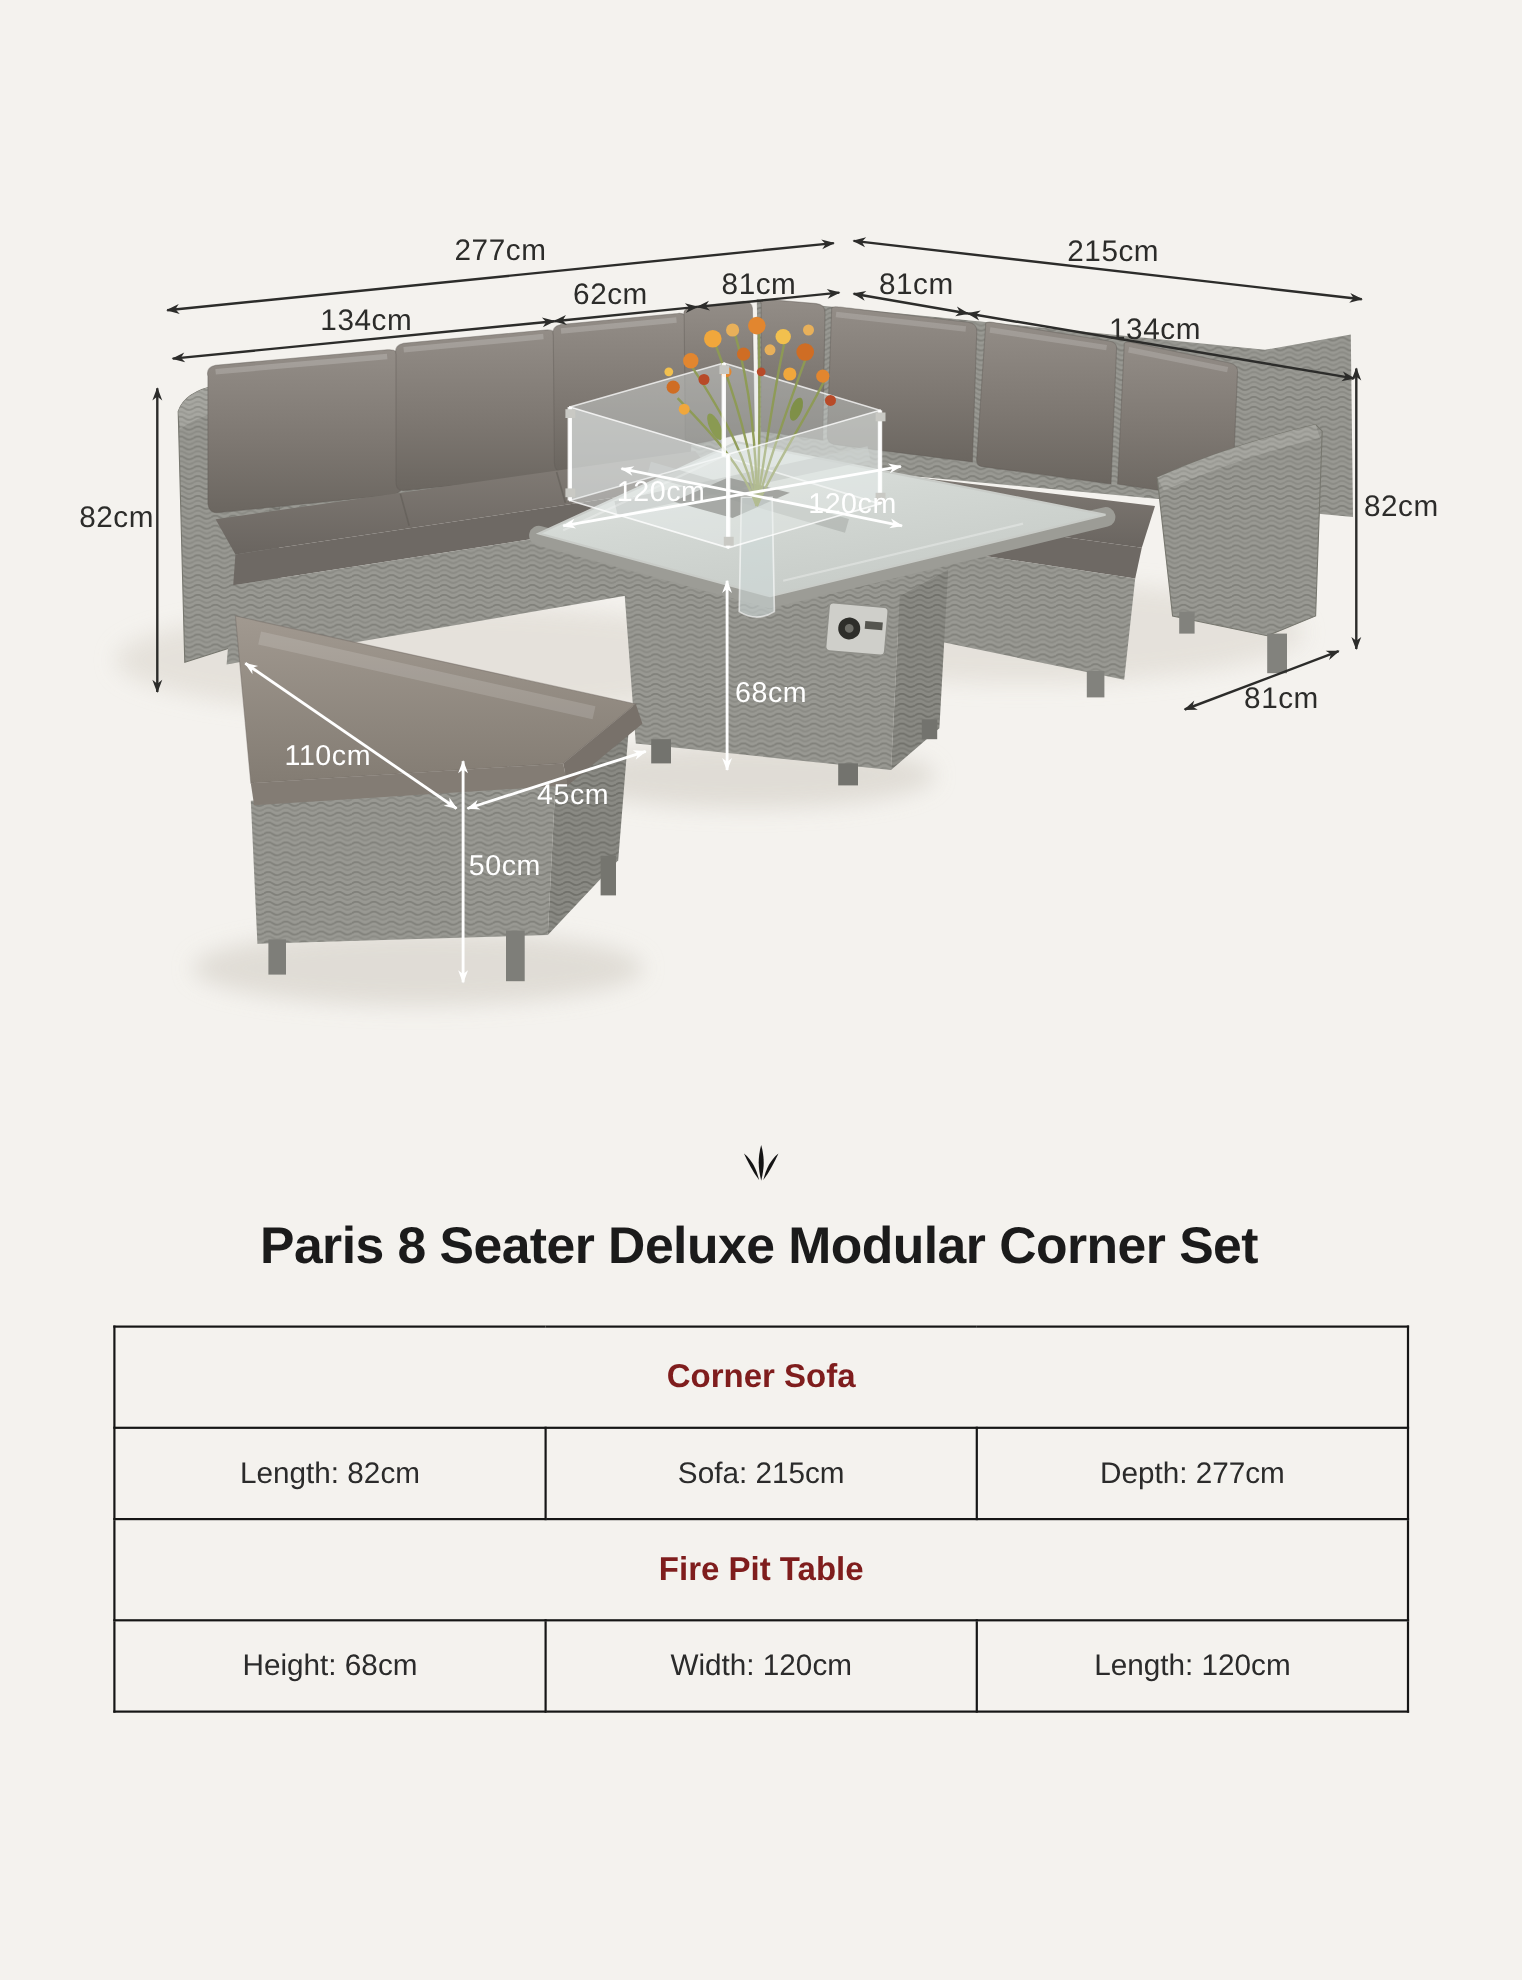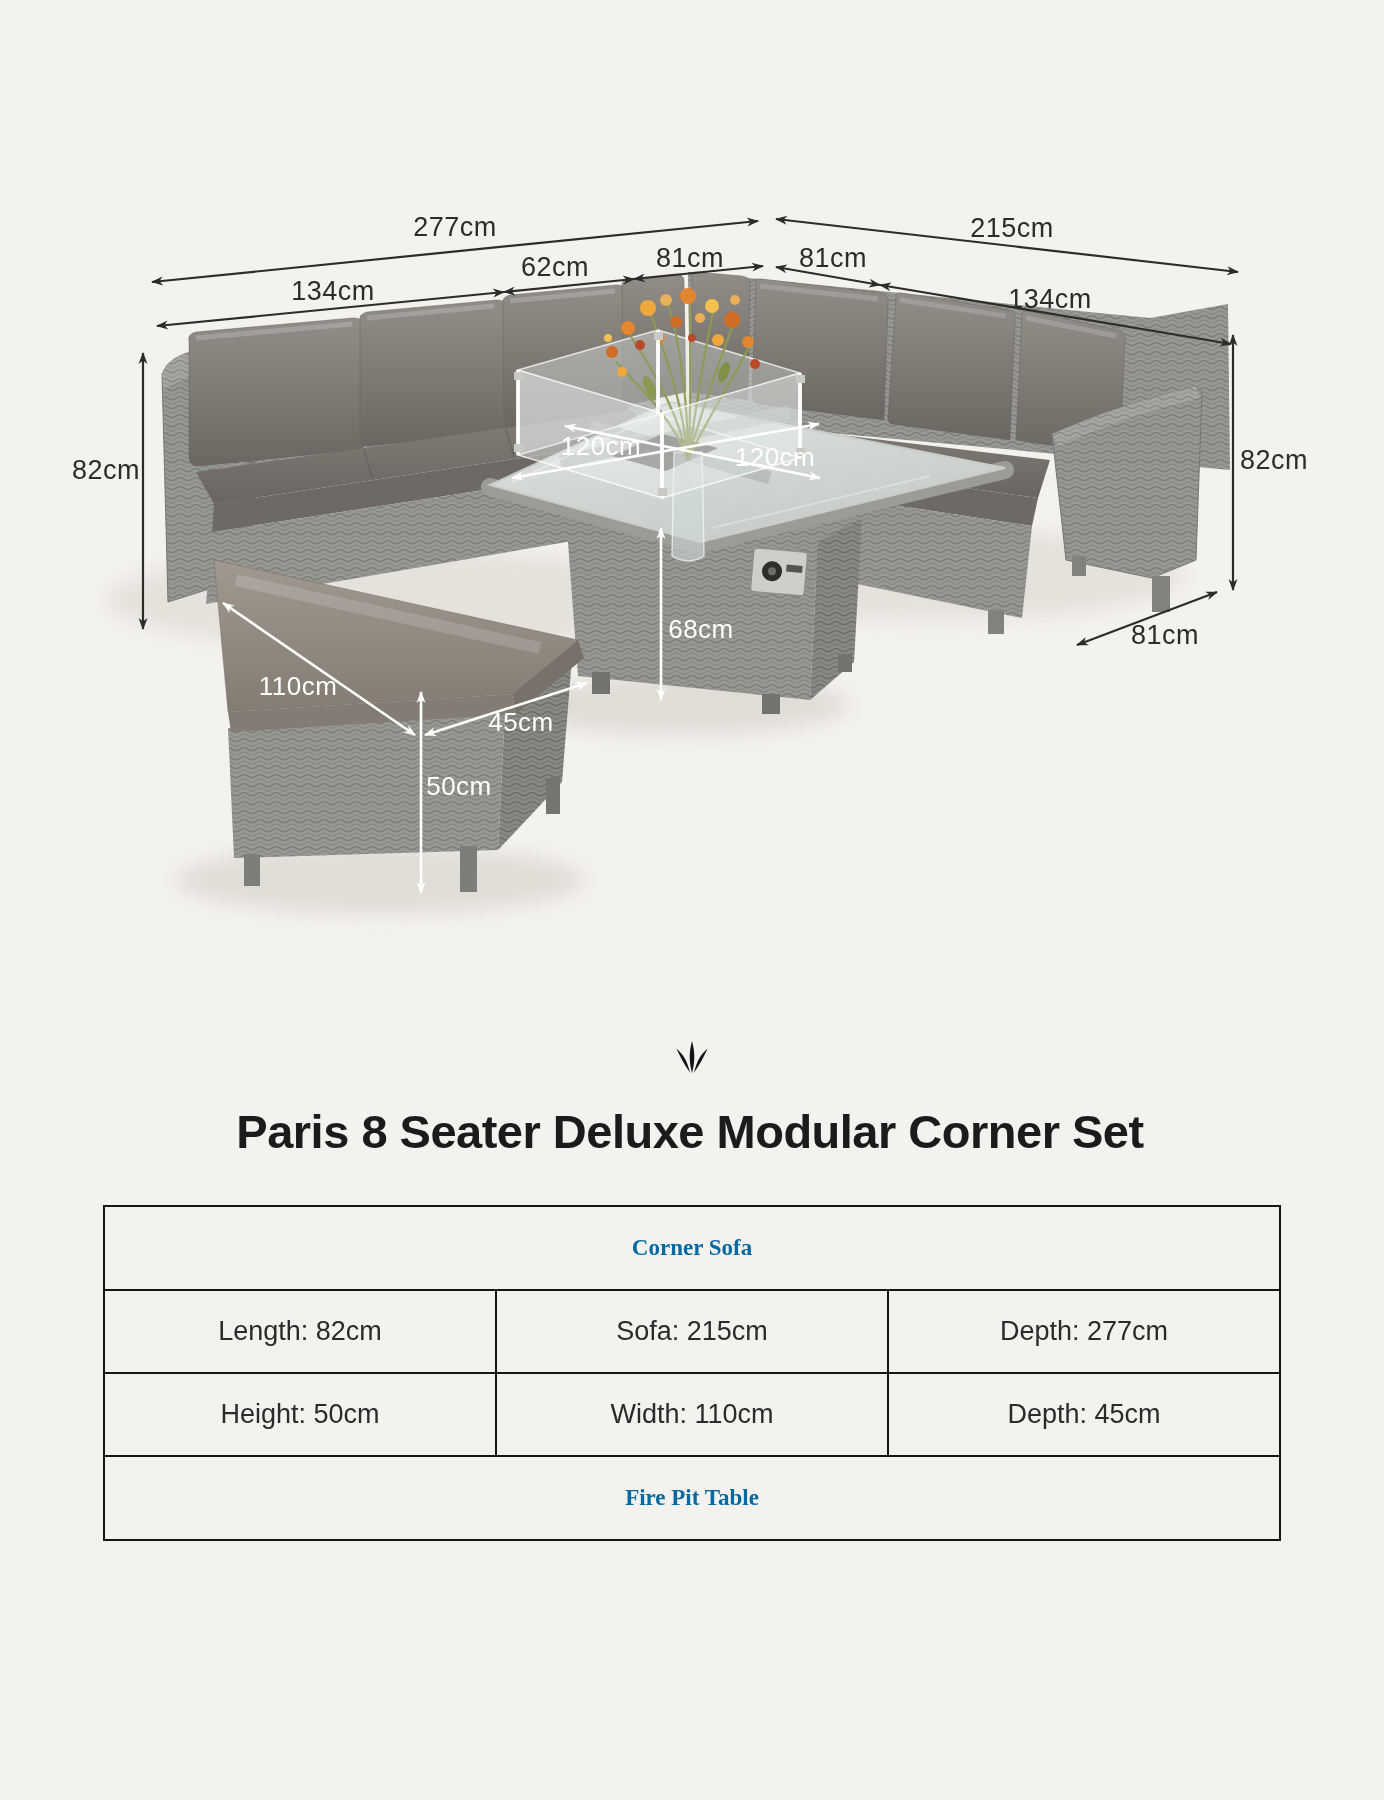--- a/index.html
+++ b/index.html
@@ -30,25 +30,24 @@
     margin:46px auto 0 auto;
     border-collapse:collapse;
     table-layout:fixed;
   }
   table.spec th, table.spec td{
     border:2px solid #161616;
     text-align:center;
     background:#f4f2ee;
   }
   table.spec th{
-    font-size:23px;
+    font-size:30px;
     font-weight:bold;
-    color:#0369a1;
+    color:#7f1d1d;
     padding:28px 0;
-    font-family:Liberation Serif, serif;
   }
   table.spec td{
     font-size:27px;
     font-weight:normal;
     color:#2b2b2b;
     padding:25px 0;
   }
 </style>
 </head>
 <body>
@@ -328,23 +327,23 @@
     <tbody>
       <tr>
         <th colspan="3">Corner Sofa</th>
       </tr>
       <tr>
         <td>Length: 82cm</td>
         <td>Sofa: 215cm</td>
         <td>Depth: 277cm</td>
       </tr>
       <tr>
-        <td>Height: 50cm</td>
-        <td>Width: 110cm</td>
-        <td>Depth: 45cm</td>
+        <th colspan="3">Fire Pit Table</th>
       </tr>
       <tr>
-        <th colspan="3">Fire Pit Table</th>
+        <td>Height: 68cm</td>
+        <td>Width: 120cm</td>
+        <td>Length: 120cm</td>
       </tr>
     </tbody>
   </table>
 
 </div>
 
 </body></html>

